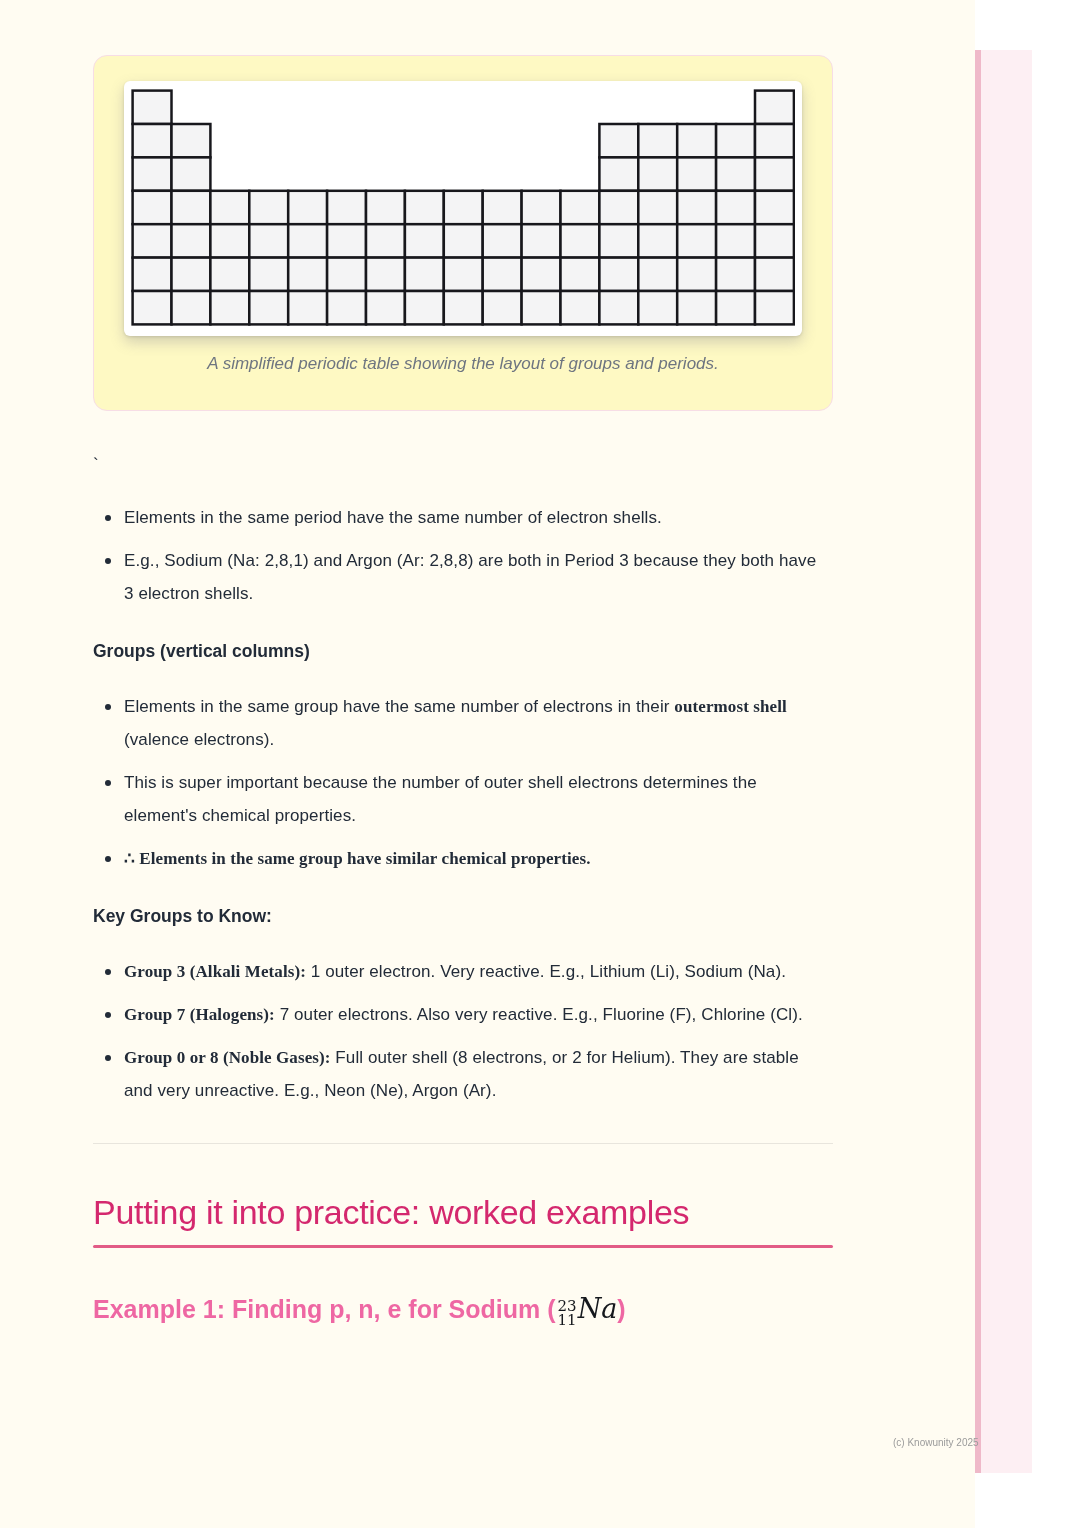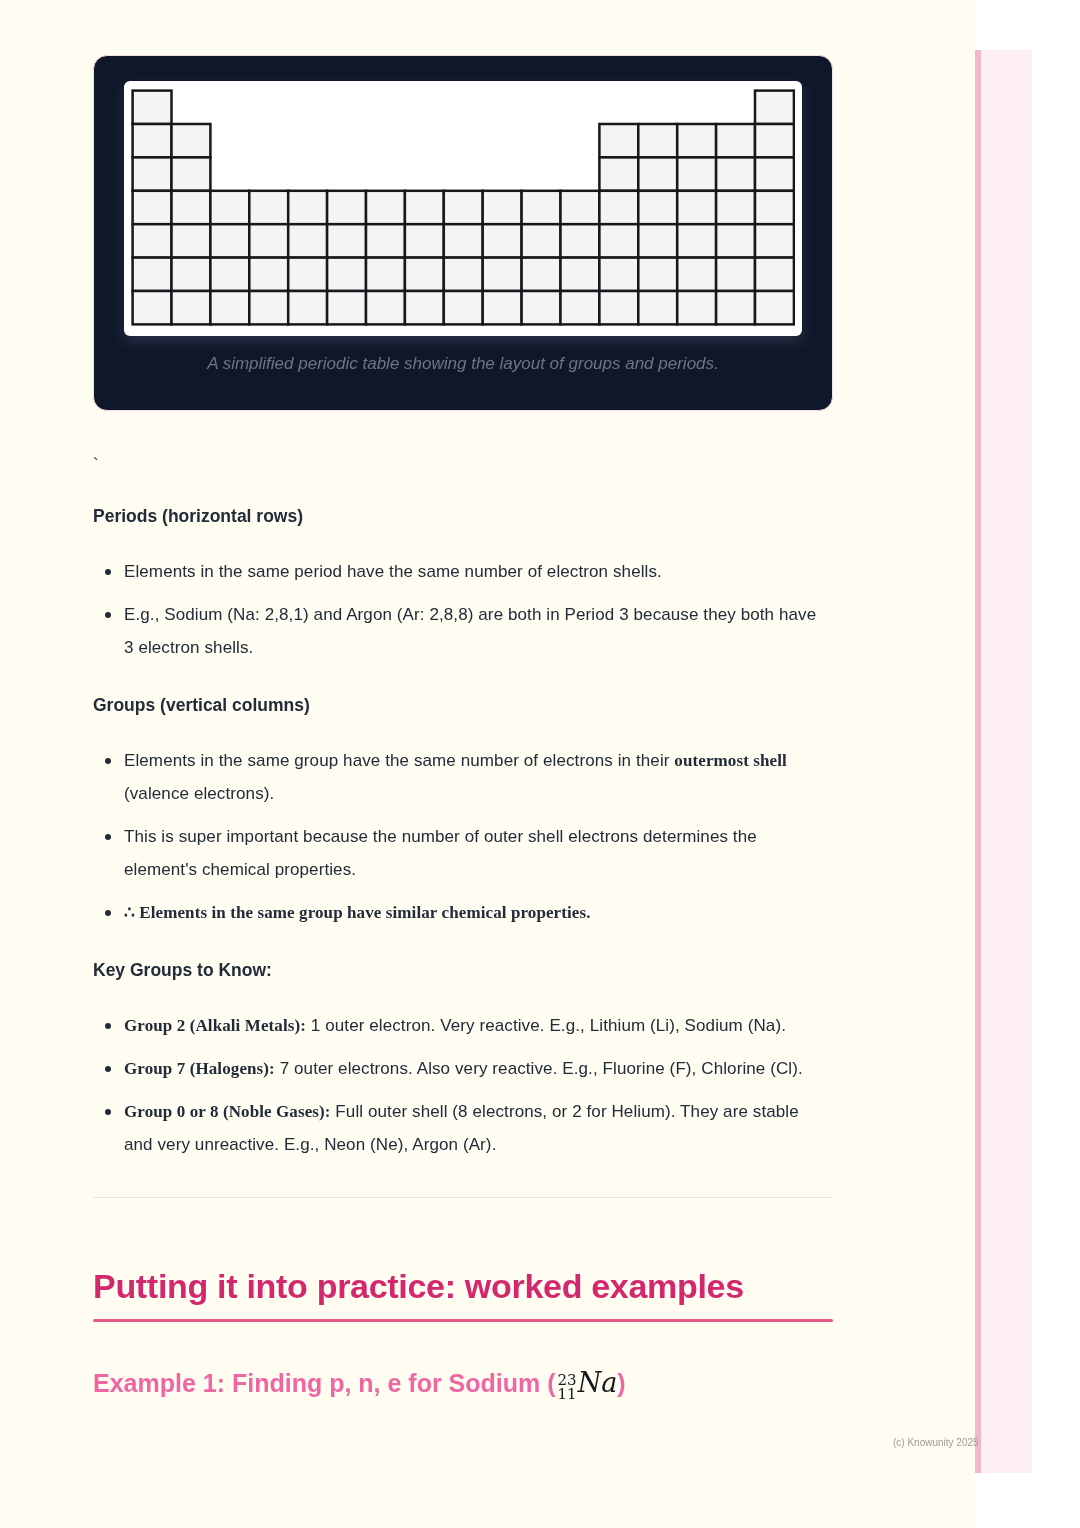--- a/index.html
+++ b/index.html
@@ -21,21 +21,21 @@
     background: var(--rail-panel-pink, #fdeff3);
     border-left:6px solid var(--rail-line-pink, #efb9c9);
     box-sizing:border-box;
   }
 
   .content { position:absolute; left:93px; top:0; width:740px; z-index:2; }
 
   
   .card {
     margin:55px 0 0; padding:25px 0 36px;
-    background:#0f172a;
+    background:#fef9c3;
     border:1px solid #f7dde6;
     border-radius:14px;
   }
   .panel {
     width:678px; margin:0 auto; padding:8px 7px 8px;
     box-sizing:border-box;
     background:#ffffff; border-radius:6px;
     box-shadow:0 6px 14px rgba(110,110,135,.30), 0 1px 3px rgba(0,0,0,.12);
   }
   .panel svg { display:block; }
@@ -63,21 +63,21 @@
     background: var(--body-text, #222b38);
   }
   section strong { font-weight:bold;font-family:Liberation Serif, serif; }
 
   hr.divider {
     margin:36px 0 0; border:none;
     border-top:1px solid #e8e5dd;
   }
 
   h1.worked {
-    margin:68px 0 0; font-size:34px; line-height:40px; font-weight:bold;
+    margin:48px 0 0; font-size:34px; line-height:40px; font-weight:normal;
     letter-spacing:-0.3px;
     color: var(--heading-pink, #d4286e);
   }
   .title-underline {
     margin-top:13px; height:3px; border-radius:2px;
     background: var(--underline-pink, #e25c87);
   }
 
   h2.example {
     margin:44px 0 0; font-size:25px; line-height:34px; font-weight:bold;
@@ -200,38 +200,37 @@
           <rect x="624.0" y="202.0" width="38.9" height="33.4"></rect>
         </svg>
     </div>
     <figcaption>A simplified periodic table showing the layout of groups and periods.</figcaption>
   </figure>
 
   <div class="stray">`</div>
 
   <div>
       <section>
-        <h3>Periods (horizontal rows)</h3>
         <ul>
           <li><span>Elements in the same period have the same number of electron shells.</span></li>
           <li><span>E.g., Sodium (Na: 2,8,1) and Argon (Ar: 2,8,8) are both in Period 3 because they both have 3 electron shells.</span></li>
         </ul>
       </section>
       <section>
         <h3>Groups (vertical columns)</h3>
         <ul>
           <li><span>Elements in the same group have the same number of electrons in their </span><strong>outermost shell</strong><span> (valence electrons).</span></li>
           <li><span>This is super important because the number of outer shell electrons determines the element's chemical properties.</span></li>
           <li><strong>∴ Elements in the same group have similar chemical properties.</strong></li>
         </ul>
       </section>
       <section>
         <h3>Key Groups to Know:</h3>
         <ul>
-          <li><strong>Group 2 (Alkali Metals):</strong><span> 1 outer electron. Very reactive. E.g., Lithium (Li), Sodium (Na).</span></li>
+          <li><strong>Group 3 (Alkali Metals):</strong><span> 1 outer electron. Very reactive. E.g., Lithium (Li), Sodium (Na).</span></li>
           <li><strong>Group 7 (Halogens):</strong><span> 7 outer electrons. Also very reactive. E.g., Fluorine (F), Chlorine (Cl).</span></li>
           <li><strong>Group 0 or 8 (Noble Gases):</strong><span> Full outer shell (8 electrons, or 2 for Helium). They are stable and very unreactive. E.g., Neon (Ne), Argon (Ar).</span></li>
         </ul>
       </section>
     </div>
 
   <hr class="divider">
 
   <h1 class="worked">Putting it into practice: worked examples</h1>
   <div class="title-underline"></div>

